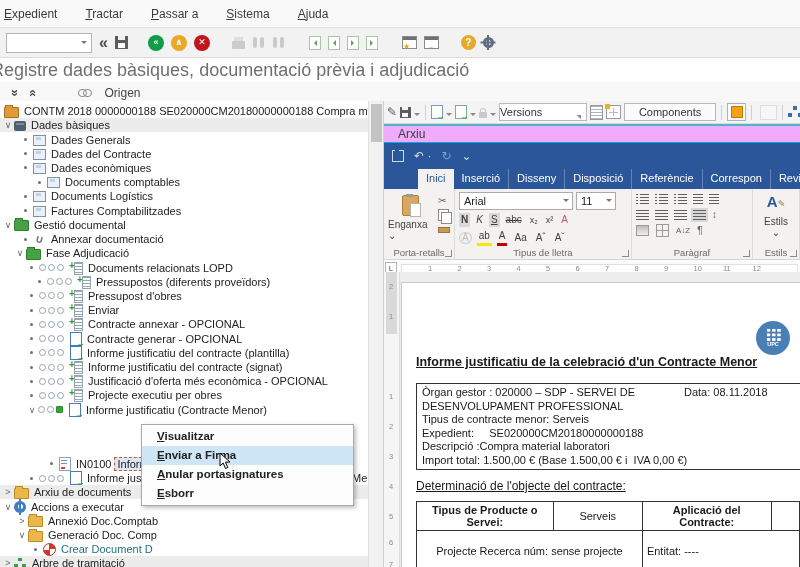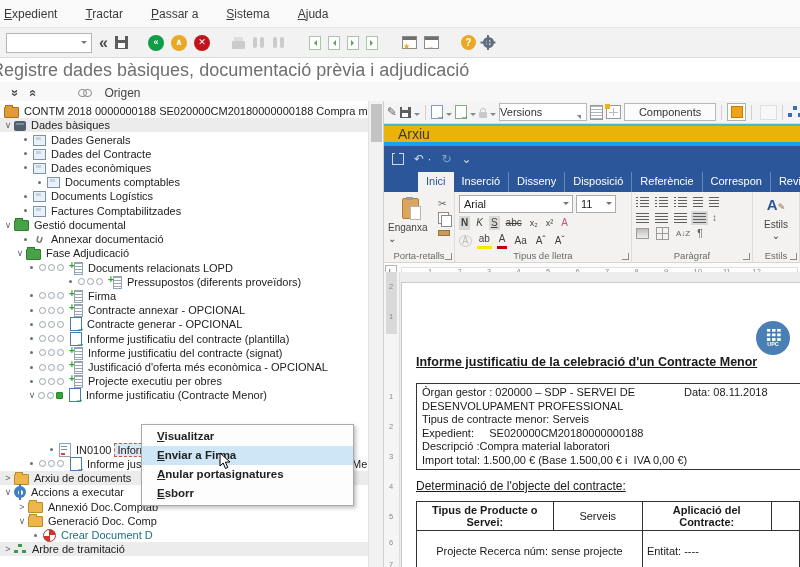--- a/index.html
+++ b/index.html
@@ -131,22 +131,22 @@
   .gridkey::after{content:"";position:absolute;inset:2px;background:
      linear-gradient(#bbb,#bbb) center/100% 1px no-repeat,linear-gradient(#bbb,#bbb) center/1px 100% no-repeat;}
   .comp-btn{min-width:90px;height:16px;background:#fbfbfb;border:1px solid #b8b8b8;font-size:11px;color:#333;
             display:flex;align-items:center;justify-content:center;flex:none;}
   .orange-btn{width:17px;height:16px;border:1px solid #b0b0b0;background:#fff;display:flex;align-items:center;justify-content:center;flex:none;}
   .orange-btn i{width:10px;height:10px;background:#f2a11a;border:1px solid #c07d00;display:block;}
   .gray-btn{width:15px;height:13px;border:1px solid #dedede;background:#f7f7f7;flex:none;}
   .orgppl{width:13px;height:12px;position:relative;flex:none;}
   .orgppl::before{content:"";position:absolute;left:5px;top:0;width:4px;height:4px;background:#3a6fb0;
      box-shadow:-5px 7px 0 #3a6fb0,5px 7px 0 #3a6fb0;}
-  .arxiubar{height:16px;background:#eab308;border-top:2px solid #49b6c9;border-bottom:4px solid #0ea5e9;
-            display:flex;align-items:center;font-size:14px;color:#3c3c3c;padding-left:14px;}
+  .arxiubar{height:16px;background:#f0abfc;border-top:2px solid #49b6c9;border-bottom:1px solid #0ea5e9;
+            display:flex;align-items:center;font-size:12px;color:#3c3c3c;padding-left:14px;}
   
   .wordbar{height:26px;background:#2b579a;display:flex;align-items:center;gap:10px;padding-left:8px;}
   .wq{color:#cfd9ea;font-size:12px;line-height:1;}
   .wdisk{width:10px;height:10px;border:1.5px solid #cfd9ea;position:relative;}
   .wdisk::before{content:"";position:absolute;left:2px;top:-1px;width:4px;height:3px;background:#2b579a;}
   .tabs{height:20px;background:#2b579a;display:flex;padding-left:34px;overflow:hidden;}
   .tab{padding:3px 8px 2px;font-size:11px;color:#fff;border-right:1px solid rgba(255,255,255,.28);white-space:nowrap;}
   .tab.active{background:#f3f2f1;color:#2b579a;border-right:none;}
   
   .ribbon{height:70px;background:#f3f2f1;border-bottom:1px solid #d6d6d6;display:flex;overflow:hidden;}
@@ -325,39 +325,49 @@
       <div class="trow" style="padding-left: 28px;">
         <span class="blt"></span>
         <span class="status">
           <i></i>
           <i></i>
           <i></i>
         </span>
         <span class="ic ic-adddoc"></span>
         <span class="lbl">Documents relacionats LOPD</span>
       </div>
-      <div class="trow" style="padding-left: 36px; margin-left: 31px;">
+      <div class="trow" style="padding-left: 36px;">
         <span class="blt"></span>
         <span class="status">
           <i></i>
           <i></i>
           <i></i>
         </span>
         <span class="ic ic-adddoc"></span>
         <span class="lbl">Pressupostos (diferents proveïdors)</span>
       </div>
       <div class="trow" style="padding-left: 28px;">
         <span class="blt"></span>
         <span class="status">
           <i></i>
           <i></i>
           <i></i>
         </span>
         <span class="ic ic-adddoc"></span>
-        <span class="lbl">Firma</span>
+        <span class="lbl">Pressupost d'obres</span>
+      </div>
+      <div class="trow" style="padding-left: 28px;">
+        <span class="blt"></span>
+        <span class="status">
+          <i></i>
+          <i></i>
+          <i></i>
+        </span>
+        <span class="ic ic-adddoc"></span>
+        <span class="lbl">Enviar</span>
       </div>
       <div class="trow" style="padding-left: 28px;">
         <span class="blt"></span>
         <span class="status">
           <i></i>
           <i></i>
           <i></i>
         </span>
         <span class="ic ic-adddoc"></span>
         <span class="lbl">Contracte annexar - OPCIONAL</span>

